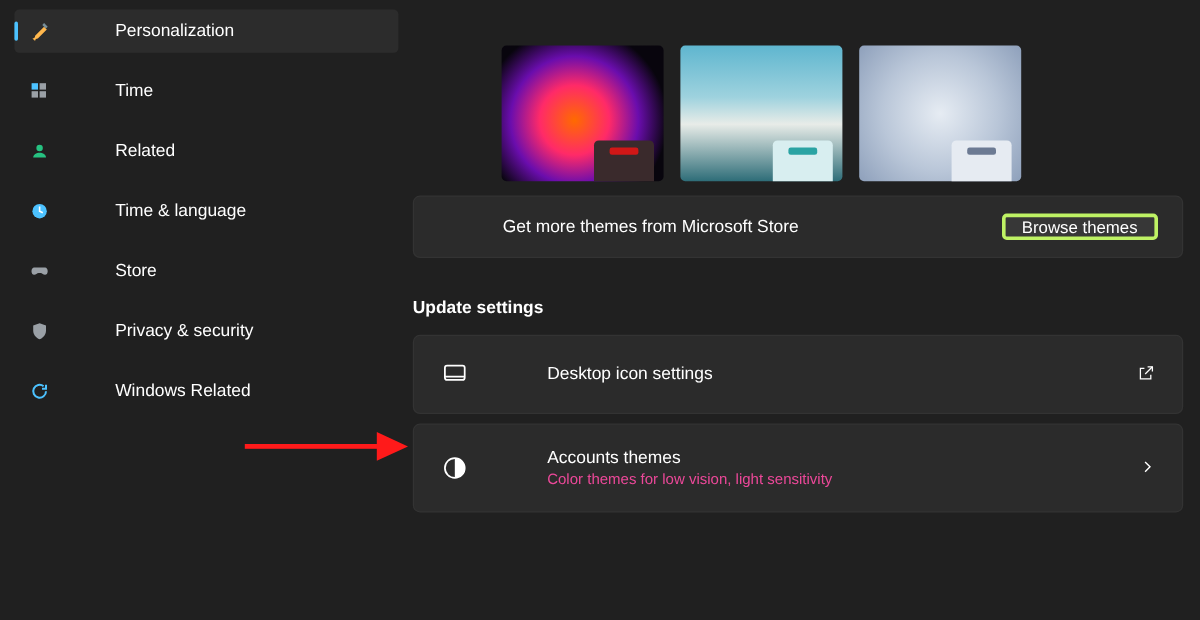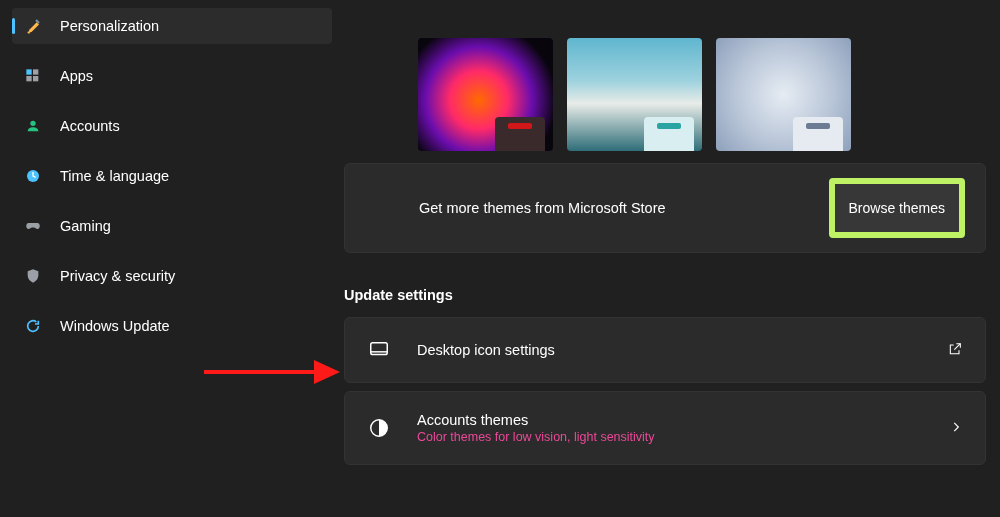--- a/index.html
+++ b/index.html
@@ -18,20 +18,21 @@
   }
   .nav-item {
     display: flex;
     align-items: center;
     height: 36px;
     border-radius: 4px;
     margin-bottom: 14px;
     padding-left: 12px;
     position: relative;
     cursor: pointer;
+    gap: 36px;
   }
   .nav-item.selected {
     background: #2c2c2c;
   }
   .nav-item.selected::before {
     content: "";
     position: absolute;
     left: 0;
     top: 10px;
     bottom: 10px;
@@ -93,38 +94,38 @@
     border: 1px solid #333;
     border-radius: 6px;
     margin-top: 8px;
   }
   .store-row {
     display:flex; align-items:center; justify-content:space-between;
     padding: 14px 20px 14px 74px;
   }
   .store-text { font-size:14.5px; line-height:1.4; max-width:300px; }
   .browse-btn {
-    background:#373737; border:6px solid #bef264; color:#fff;
-    padding: 16px 14px; border-radius:4px; font-size:14px; cursor:pointer;
+    background:#373737; border:3px solid #bef264; color:#fff;
+    padding: 0 14px; border-radius:4px; font-size:14px; cursor:pointer;
   }
 
   .section-title {
     font-size:14.5px; font-weight:600; margin: 34px 0 14px 0;
   }
 
   .settings-row {
     display:flex; align-items:center;
     padding: 20px 22px;
     cursor:pointer;
   }
   .settings-row .row-icon {
     width:24px; height:24px; margin-right: 26px; flex-shrink:0;
     display:inline-flex; align-items:center; justify-content:center;
   }
-  .settings-row .titles { flex:1; }
+  .settings-row .titles { flex:1;margin-left:39px; }
   .settings-row .title { font-size:14.5px; color:#fff; }
   .settings-row .subtitle { font-size:12.5px; color:#ec4899; margin-top:2px; }
 
   
   .arrow {
     position:absolute; top:360px; left:-140px;
     width:160px; height:24px; pointer-events:none;
   }
   .arrow-line { position:absolute; left:0; top:10px; width:120px; height:4px; background:#ff1a1a; }
   .arrow-head {
@@ -152,70 +153,70 @@
 
   <div class="nav-item">
     <span class="nav-icon">
       <svg viewBox="0 0 24 24" width="16" height="16">
           <rect x="2" y="2" width="8" height="8" fill="#4cc2ff"></rect>
           <rect x="12" y="2" width="8" height="8" fill="#9aa0a6"></rect>
           <rect x="2" y="12" width="8" height="8" fill="#9aa0a6"></rect>
           <rect x="12" y="12" width="8" height="8" fill="#9aa0a6"></rect>
         </svg>
     </span>
-    <span class="nav-label">Apps</span>
+    <span class="nav-label">Time</span>
   </div>
 
   <div class="nav-item">
     <span class="nav-icon">
       <svg viewBox="0 0 24 24" width="16" height="16" fill="#26c281">
           <circle cx="12" cy="8" r="4"></circle>
           <path d="M4 20c0-4 4-6 8-6s8 2 8 6z"></path>
         </svg>
     </span>
-    <span class="nav-label">Accounts</span>
+    <span class="nav-label">Related</span>
   </div>
 
   <div class="nav-item">
     <span class="nav-icon">
       <svg viewBox="0 0 24 24" width="16" height="16">
           <circle cx="12" cy="12" r="9" fill="#4cc2ff"></circle>
           <path d="M12 6v6l4 2" stroke="#fff" stroke-width="2" fill="none"></path>
         </svg>
     </span>
     <span class="nav-label">Time &amp; language</span>
   </div>
 
   <div class="nav-item">
     <span class="nav-icon">
       <svg viewBox="0 0 24 24" width="18" height="18" fill="#9aa0a6">
           <path d="M6 8h12c2 0 3 2 3 4s-1 4-3 4c-2 0-3-2-5-2h-2c-2 0-3 2-5 2s-3-2-3-4 1-4 3-4z"></path>
         </svg>
     </span>
-    <span class="nav-label">Gaming</span>
+    <span class="nav-label">Store</span>
   </div>
 
 
   <div class="nav-item">
     <span class="nav-icon">
       <svg viewBox="0 0 24 24" width="16" height="16" fill="#9aa0a6">
           <path d="M12 2l8 3v6c0 5-3 9-8 11-5-2-8-6-8-11V5z"></path>
         </svg>
     </span>
     <span class="nav-label">Privacy &amp; security</span>
   </div>
 
   <div class="nav-item">
     <span class="nav-icon">
       <svg viewBox="0 0 24 24" width="16" height="16" fill="none" stroke="#4cc2ff" stroke-width="2.5">
           <path d="M20 12a8 8 0 1 1-3-6.2"></path>
           <path d="M20 4v5h-5" fill="none"></path>
         </svg>
     </span>
-    <span class="nav-label">Windows Update</span>
+    <span class="nav-label">Windows Related</span>
   </div>
 </div>
 
 <div class="content">
 
   <div class="arrow">
     <div class="arrow-line"></div>
       <div class="arrow-head"></div>
   </div>
 

